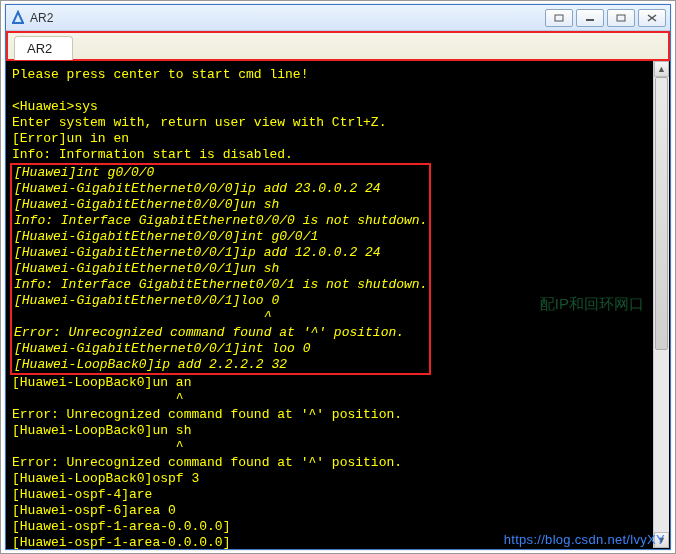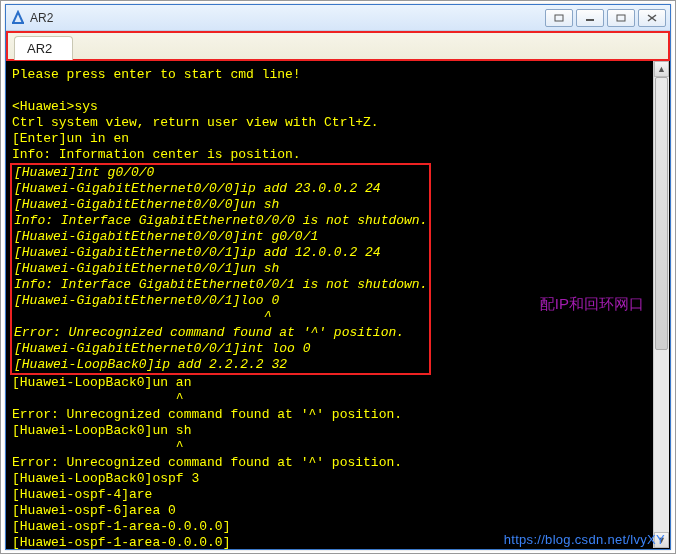--- a/index.html
+++ b/index.html
@@ -89,21 +89,21 @@
     border: 2px solid #e22;
     padding: 0 2px;
     margin: 0 -2px;
     display: inline-block;
     font-style: italic;
   }
   .side-anno {
     position: absolute;
     right: 26px;
     top: 290px;
-    color: #a21caf;
+    color: #14532d;
     font-family: "Microsoft YaHei", sans-serif;
     font-size: 15px;
     background: transparent;
   }
   .scrollbar {
     position: absolute;
     right: 1px; top: 56px;
     width: 16px;
     bottom: 1px;
     background: #e9e9e9;
@@ -170,26 +170,26 @@
         </svg>
       </div>
   </div>
 
   <div class="tabrow">
     <div class="tab">
       <span>AR2</span>
     </div>
   </div>
 
-  <div class="terminal"><span>Please press enter to start cmd line!</span>
+  <div class="terminal"><span>Please press center to start cmd line!</span>
 <span></span>
 <span>&lt;Huawei&gt;sys</span>
-<span>Ctrl system view, return user view with Ctrl+Z.</span>
-<span>[Enter]un in en</span>
-<span>Info: Information center is position.</span>
+<span>Enter system with, return user view with Ctrl+Z.</span>
+<span>[Error]un in en</span>
+<span>Info: Information start is disabled.</span>
 <span class="red-box"><span>[Huawei]int g0/0/0</span>
 <span>[Huawei-GigabitEthernet0/0/0]ip add 23.0.0.2 24</span>
 <span>[Huawei-GigabitEthernet0/0/0]un sh</span>
 <span>Info: Interface GigabitEthernet0/0/0 is not shutdown.</span>
 <span>[Huawei-GigabitEthernet0/0/0]int g0/0/1</span>
 <span>[Huawei-GigabitEthernet0/0/1]ip add 12.0.0.2 24</span>
 <span>[Huawei-GigabitEthernet0/0/1]un sh</span>
 <span>Info: Interface GigabitEthernet0/0/1 is not shutdown.</span>
 <span>[Huawei-GigabitEthernet0/0/1]loo 0</span>
 <span>                                ^</span>

